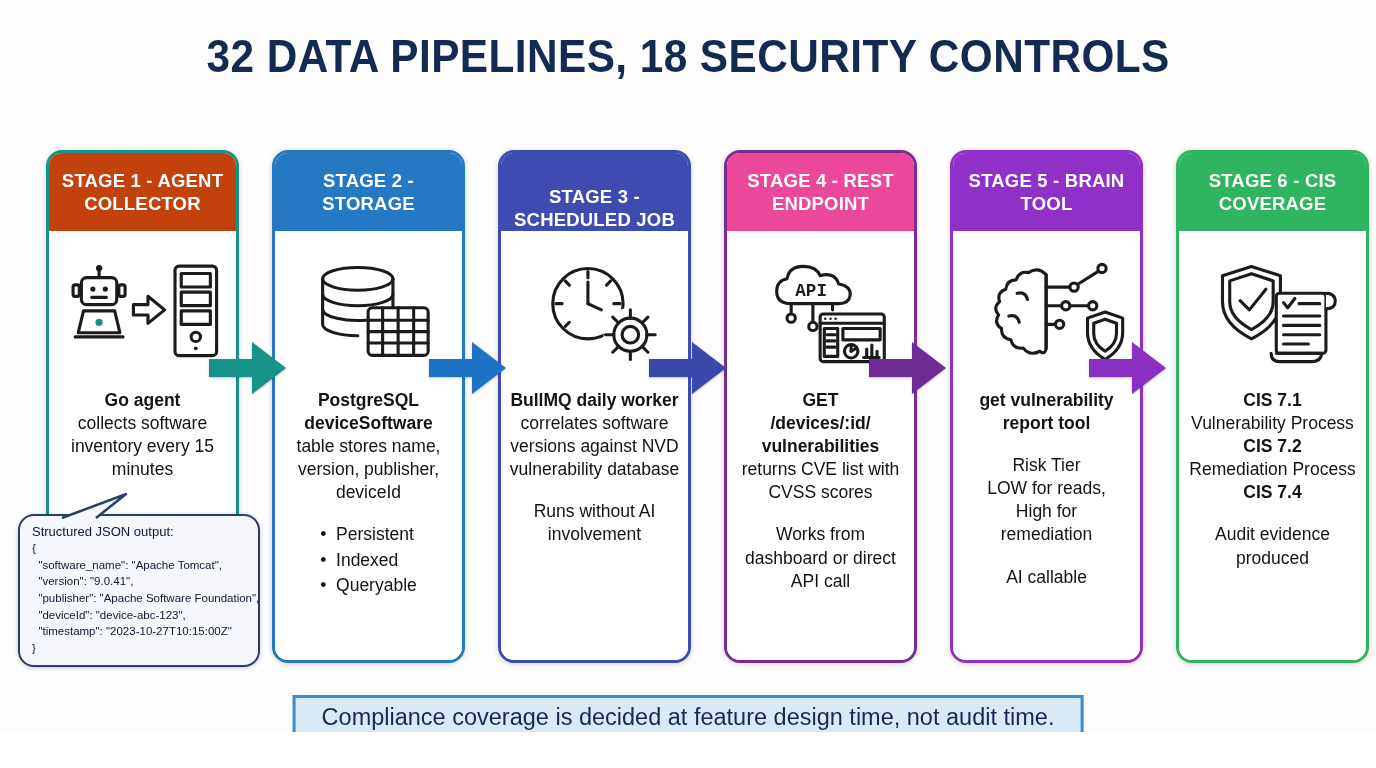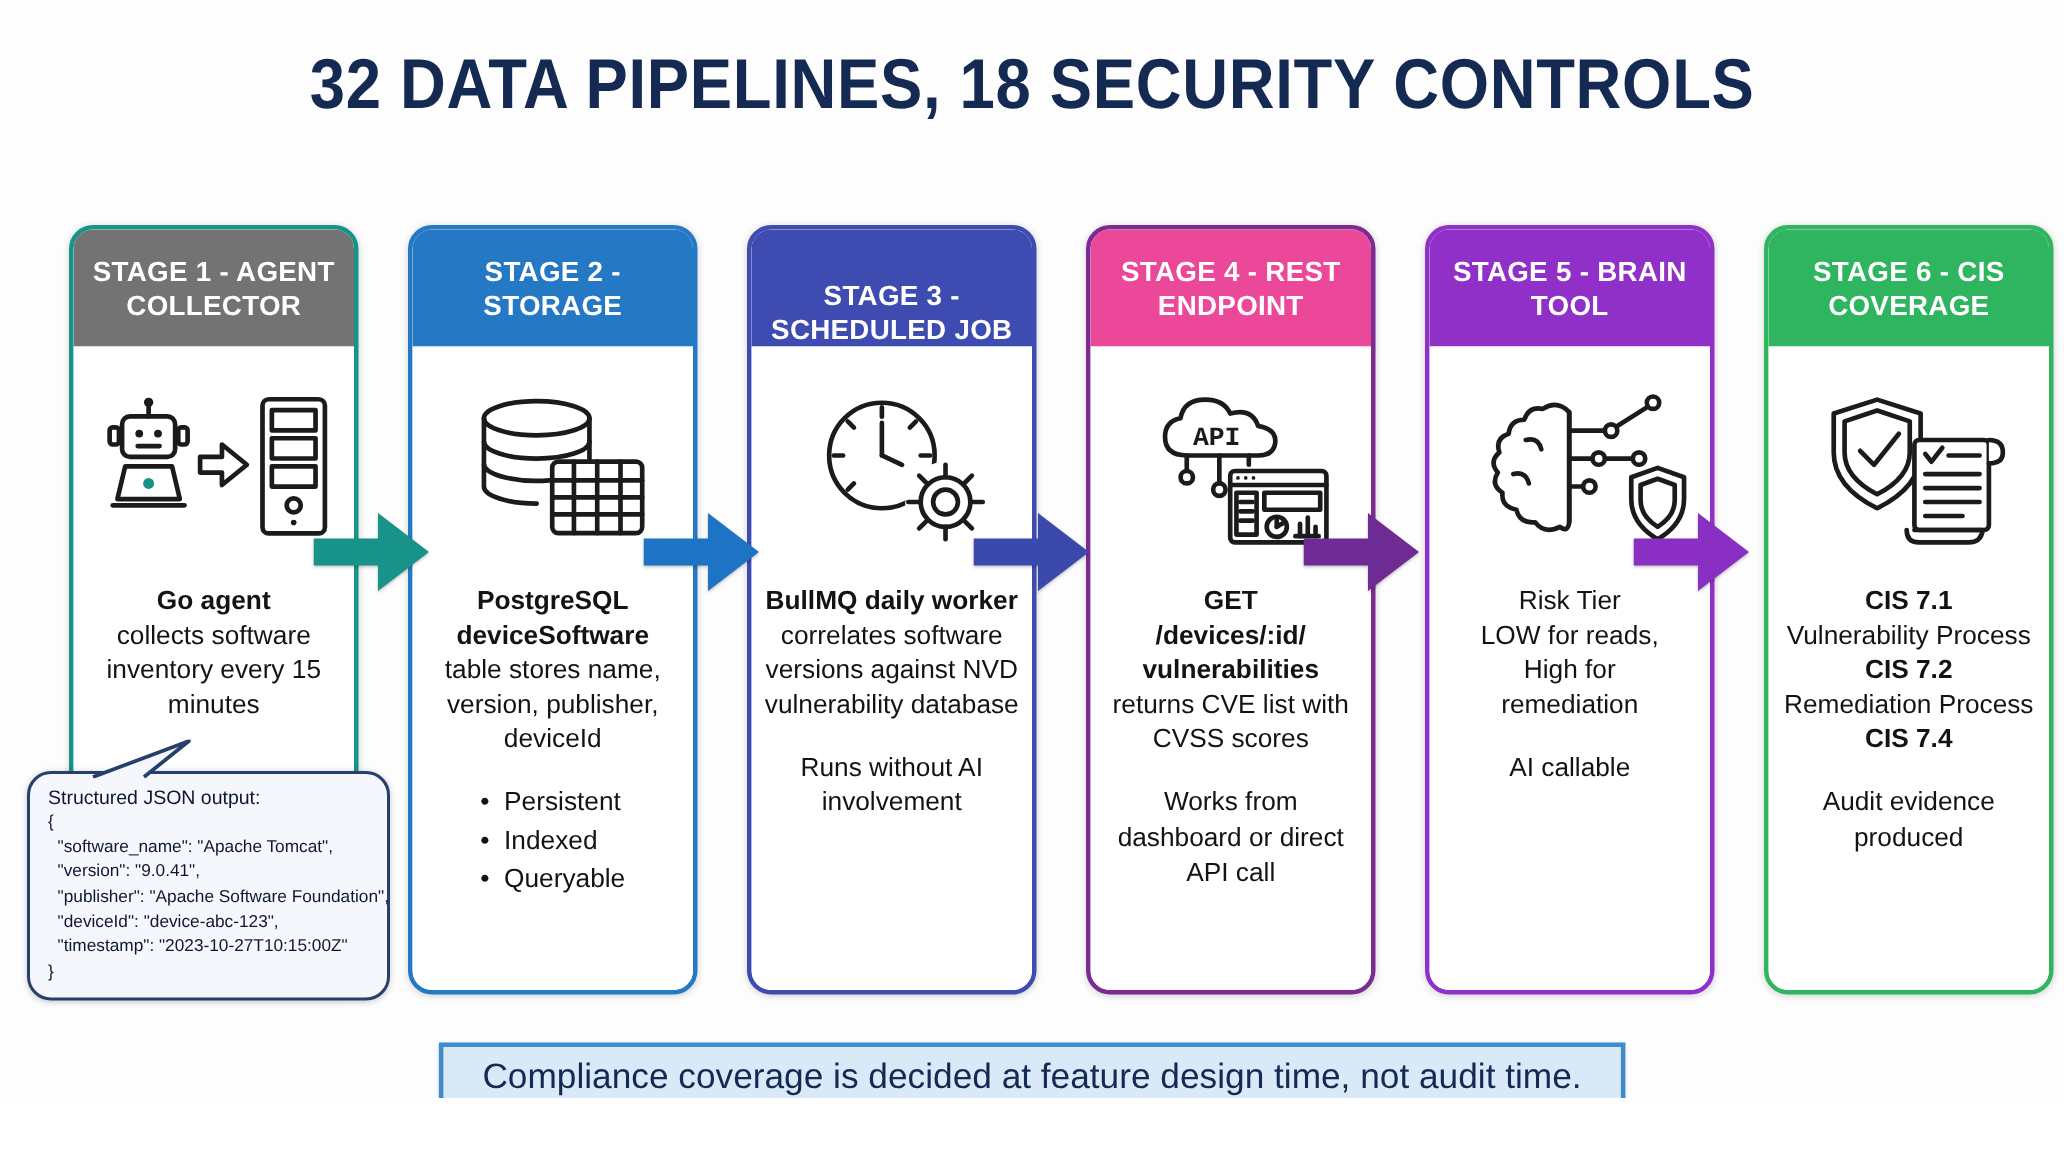--- a/index.html
+++ b/index.html
@@ -40,21 +40,21 @@
 
 <div class="canvas">
 
   <div class="title">
     <span>32 DATA PIPELINES, 18 SECURITY CONTROLS</span>
   </div>
 
   <div class="pipeline">
 
     <div class="stage-card" style="border-color: rgb(24, 147, 138);">
-      <div class="stage-header" style="background: #737373;">
+      <div class="stage-header" style="background: #c2410c;">
         <span>STAGE 1 - AGENT COLLECTOR</span>
       </div>
       <div class="stage-body">
         <div class="icon-wrap">
           <svg class="lineart" width="158" height="104" viewBox="0 0 150 100">
             <circle cx="27" cy="6" r="3" fill="#1b1b1b" stroke="none"></circle>
             <line x1="27" y1="9" x2="27" y2="15"></line>
             <rect x="10" y="15" width="34" height="26" rx="5"></rect>
             <circle cx="21" cy="26" r="2.5" fill="#1b1b1b" stroke="none"></circle>
             <circle cx="33" cy="26" r="2.5" fill="#1b1b1b" stroke="none"></circle>
@@ -219,20 +219,23 @@
             <line x1="85" y1="42" x2="102" y2="42"></line>
               <circle cx="107" cy="42" r="4" fill="#fff"></circle>
             <line x1="62" y1="60" x2="70" y2="60"></line>
               <circle cx="75" cy="60" r="4" fill="#fff"></circle>
             <path d="M102,54 L119,48 L136,54 V68 Q136,84 119,94 Q102,84 102,68 Z" fill="#fff"></path>
             <path d="M108,59 L119,55 L130,59 V69 Q130,79 119,86 Q108,79 108,69 Z"></path>
           </svg>
         </div>
         <div class="card-text">
             <div class="para">
+              <div class="seg bold">get vulnerability report tool</div>
+            </div>
+            <div class="para">
               <div class="seg">Risk Tier</div>
               <div class="seg">LOW for reads,</div>
               <div class="seg">High for</div>
               <div class="seg">remediation</div>
             </div>
             <div class="para">
               <div class="seg">AI callable</div>
             </div>
           </div>
       </div>

